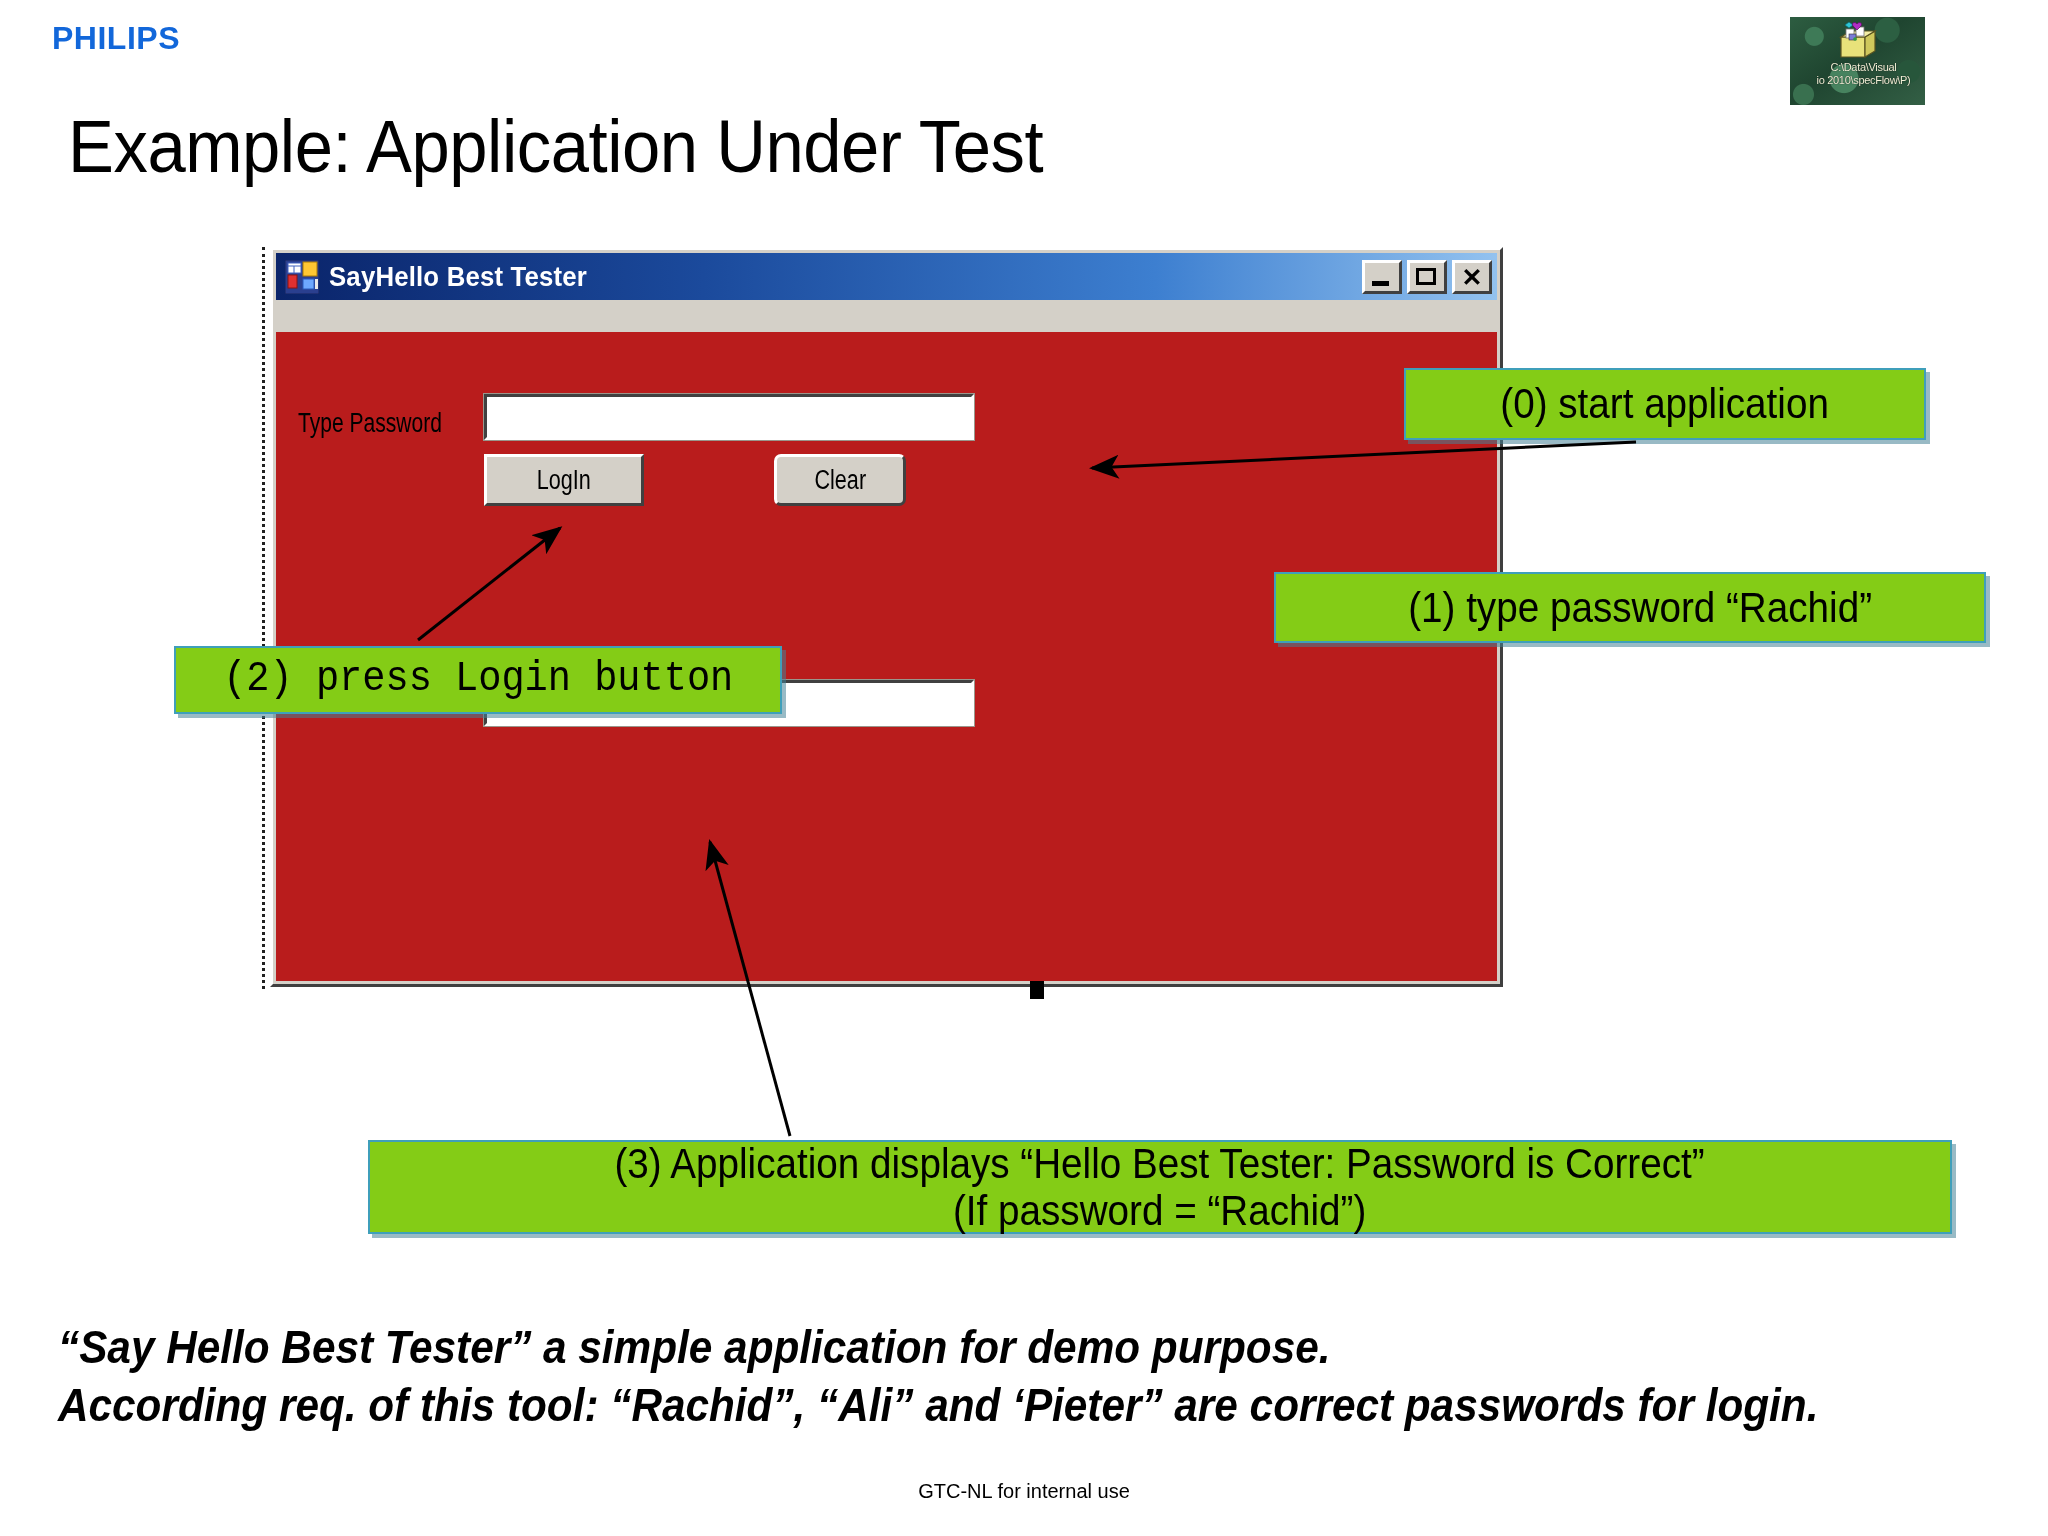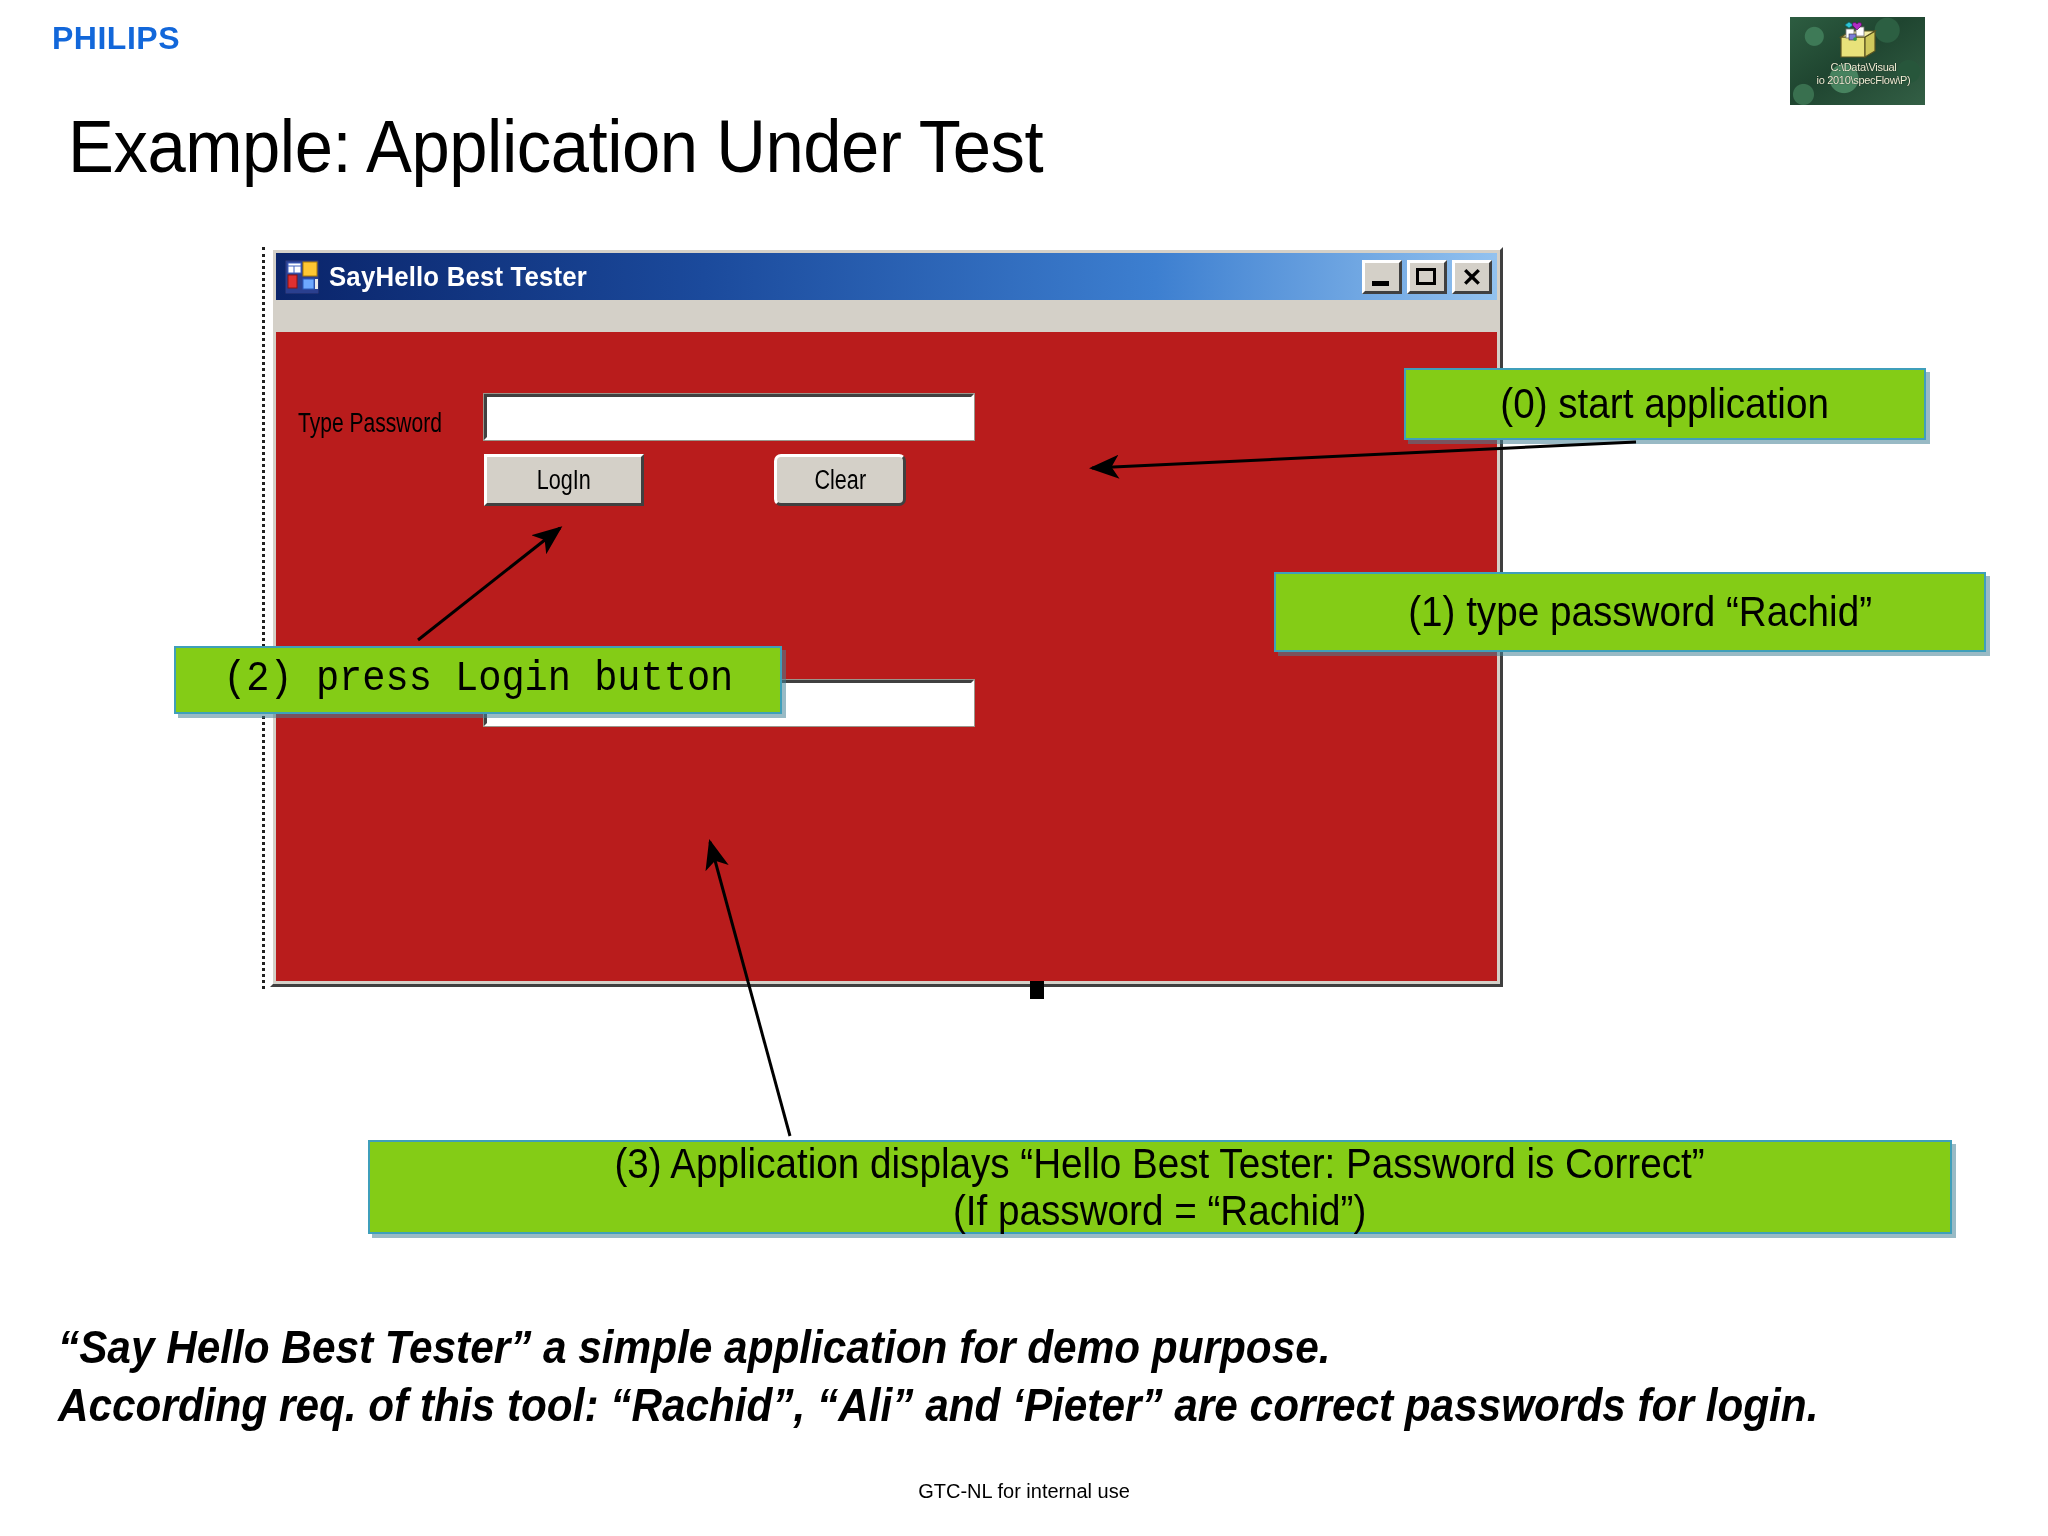--- a/index.html
+++ b/index.html
@@ -252,21 +252,21 @@
     padding: 6px 12px;
   }
   .callout span {
     transform: scaleX(0.92);
     display: inline-block;
     white-space: nowrap;
   }
   .callout.multiline { flex-direction: column; }
 
   #callout-0 { left: 1404px; top: 368px;  width: 522px;  height: 72px; }
-  #callout-1 { left: 1274px; top: 572px;  width: 712px;  height: 80px; padding-left: 32px; }
+  #callout-1 { left: 1274px; top: 572px;  width: 712px;  height: 71px; padding-left: 32px; }
   #callout-2 { left: 174px;  top: 646px;  width: 608px;  height: 68px; font-family: Liberation Mono, monospace; }
   #callout-3 { left: 368px;  top: 1140px; width: 1584px; height: 94px; }
 
   
   #arrow-layer {
     position: absolute;
     left: 0; top: 0;
     width: 2048px; height: 1536px;
     pointer-events: none;
   }

